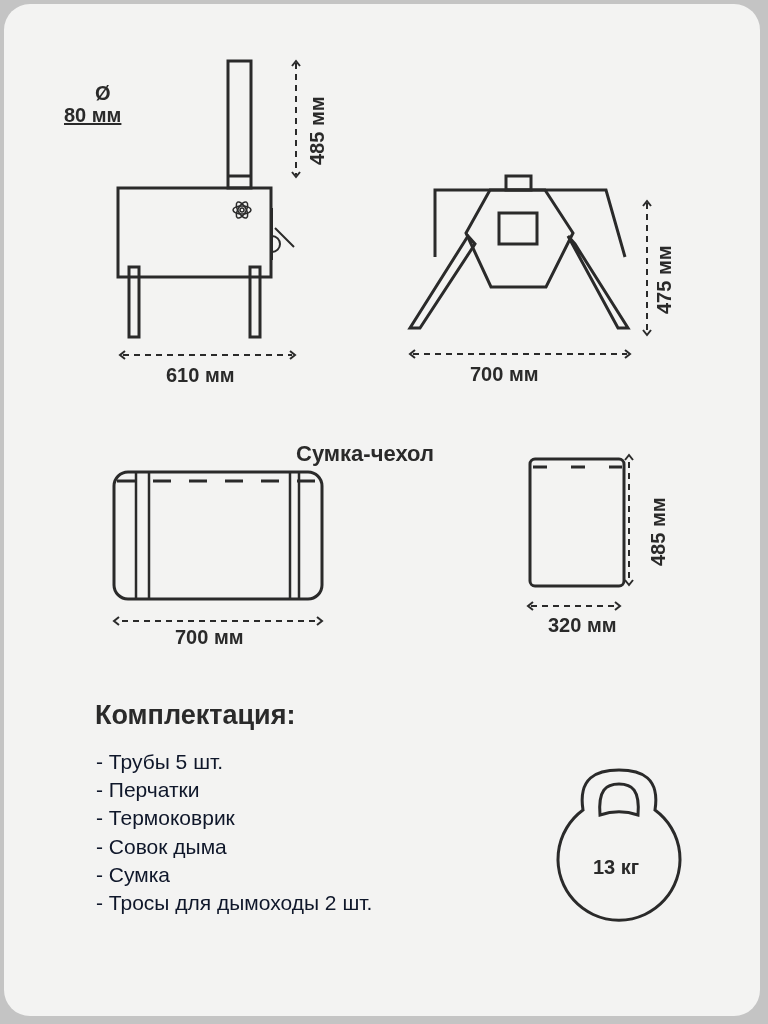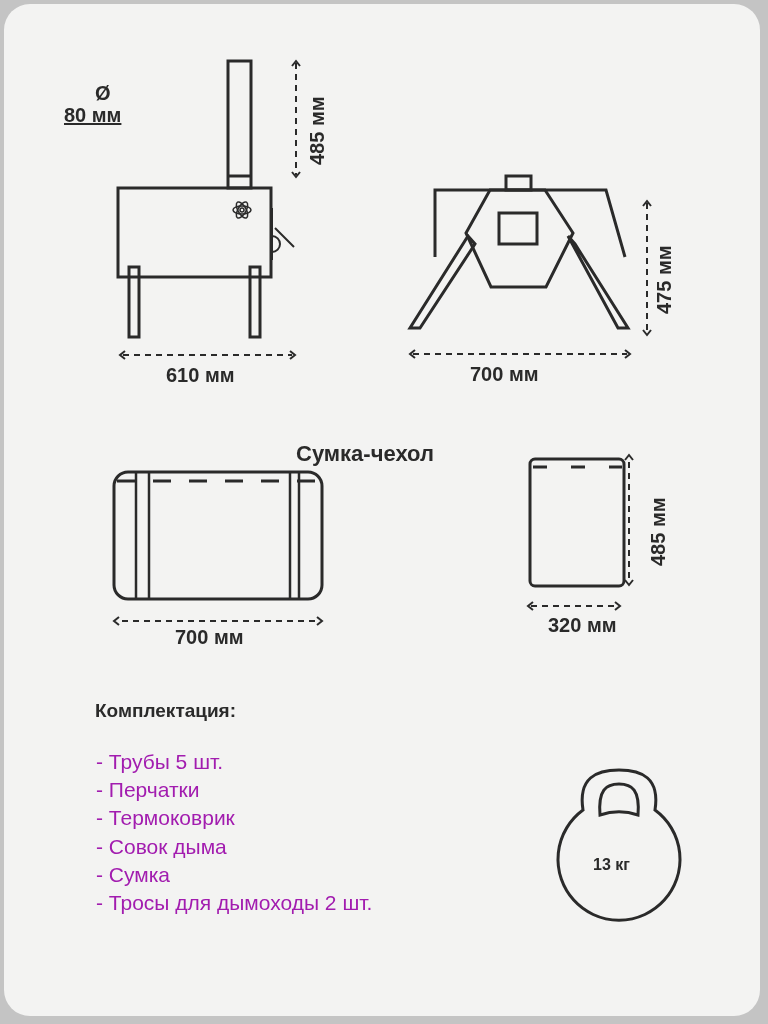--- a/index.html
+++ b/index.html
@@ -5,21 +5,21 @@
   html, body { margin:0; padding:0; }
   body { width:768px; height:1024px; background:#c4c4c4; position:relative; overflow:hidden;
          font-family:"Liberation Sans", "DejaVu Sans", sans-serif; color:#2a2a2a; }
   .card { position:absolute; left:4px; top:4px; width:756px; height:1012px; background:#f3f3f2;
           border-radius:26px; }
   svg.drawing { position:absolute; left:0; top:0; width:768px; height:1024px; }
   .lbl { position:absolute; font-weight:700; font-size:20px; color:#2a2a2a; white-space:nowrap; }
   .vert { transform-origin:left top; transform:rotate(-90deg); }
   .title { position:absolute; font-weight:700; font-size:22px; }
   .list { position:absolute; left:96px; top:748px; margin:0; padding:0; list-style:none; }
-  .list li { font-size:21px; line-height:28.2px; color:#a21caf; }
+  .list li { font-size:21px; line-height:28.2px; color:#0f172a; }
 </style>
 </head>
 <body>
 
 <div class="card"></div>
 
 <svg class="drawing" viewBox="0 0 768 1024">
   <g fill="none" stroke="#2a2a2a" stroke-width="3">
 
     <g>
@@ -100,22 +100,22 @@
 <div class="lbl" style="left:166px;top:364px;">610 мм</div>
 
 <div class="lbl vert" style="left:653px;top:314px;">475 мм</div>
 <div class="lbl" style="left:470px;top:363px;">700 мм</div>
 
 <div class="title" style="left:296px;top:413px;margin-top:28px;">Сумка-чехол</div>
 <div class="lbl" style="left:175px;top:626px;">700 мм</div>
 <div class="lbl" style="left:520px;top:614px;margin-left:28px;">320 мм</div>
 <div class="lbl vert" style="left:647px;top:566px;">485 мм</div>
 
-<div class="title" style="left:95px;top:700px;font-size:19px;">Комплектация:</div>
+<div class="title" style="left:95px;top:700px;font-size:27px;">Комплектация:</div>
 <ul class="list">
   <li>- Трубы 5 шт.</li>
   <li>- Перчатки</li>
   <li>- Термоковрик</li>
   <li>- Совок дыма</li>
   <li>- Сумка</li>
   <li>- Тросы для дымоходы 2 шт.</li>
 </ul>
-<div class="lbl" style="left:593px;top:856px;font-size:16px;">13 кг</div>
+<div class="lbl" style="left:593px;top:856px;font-size:20px;">13 кг</div>
 
 </body></html>

